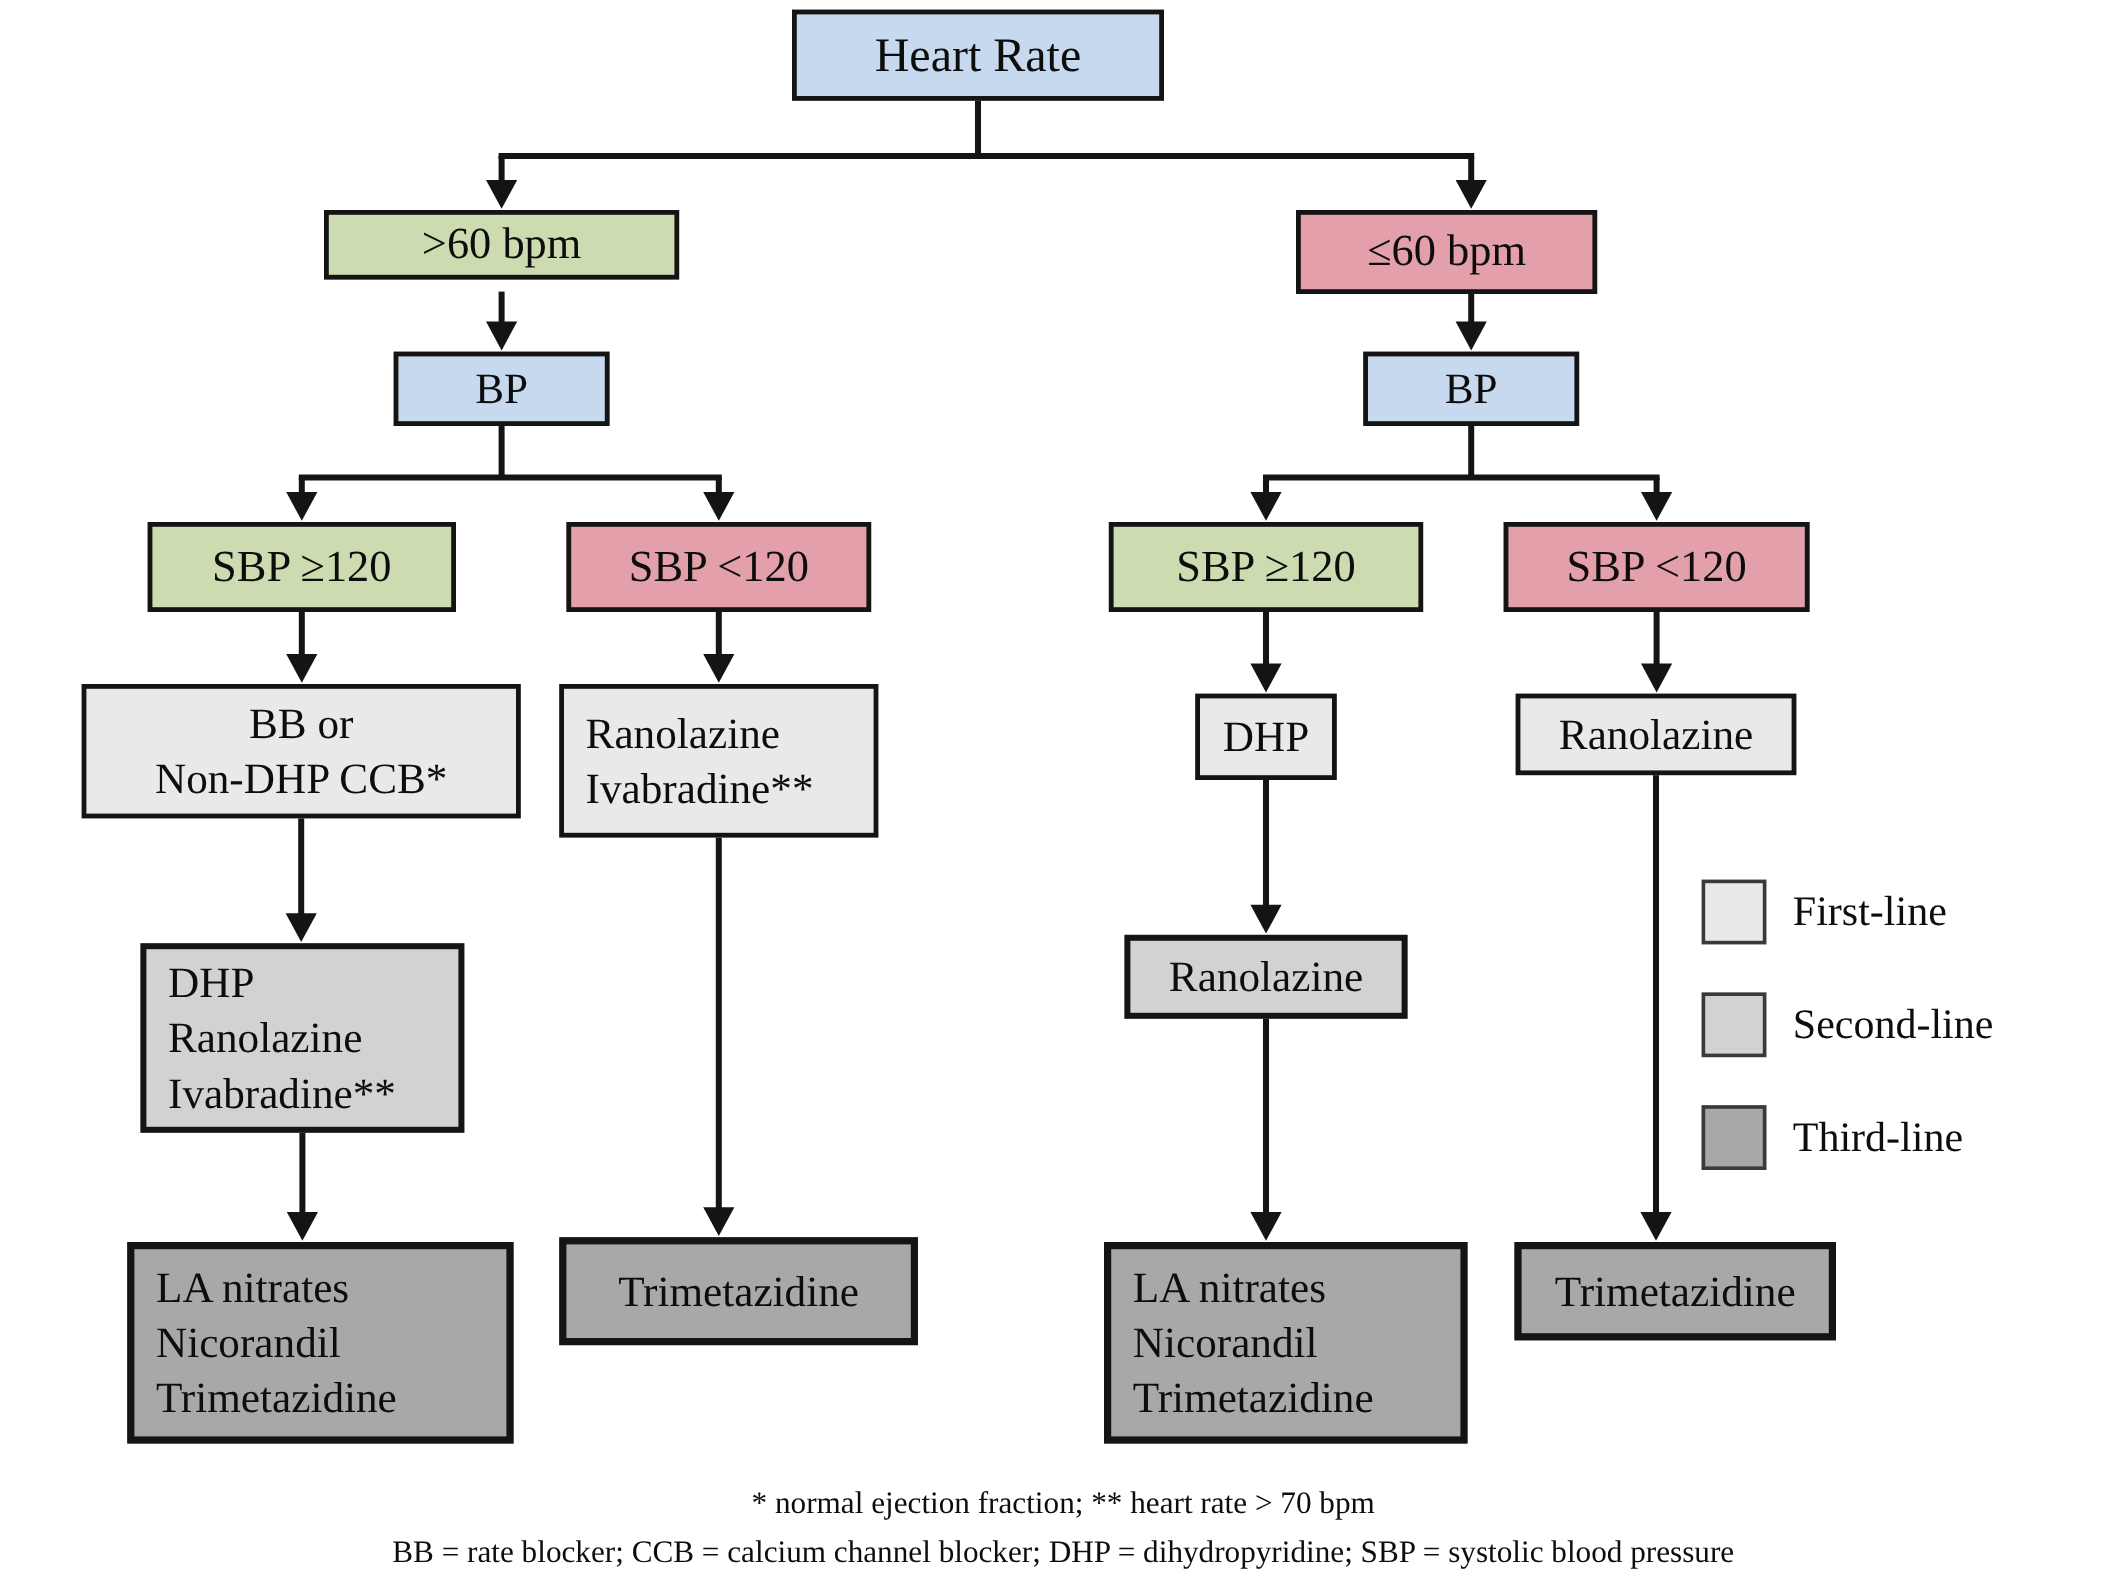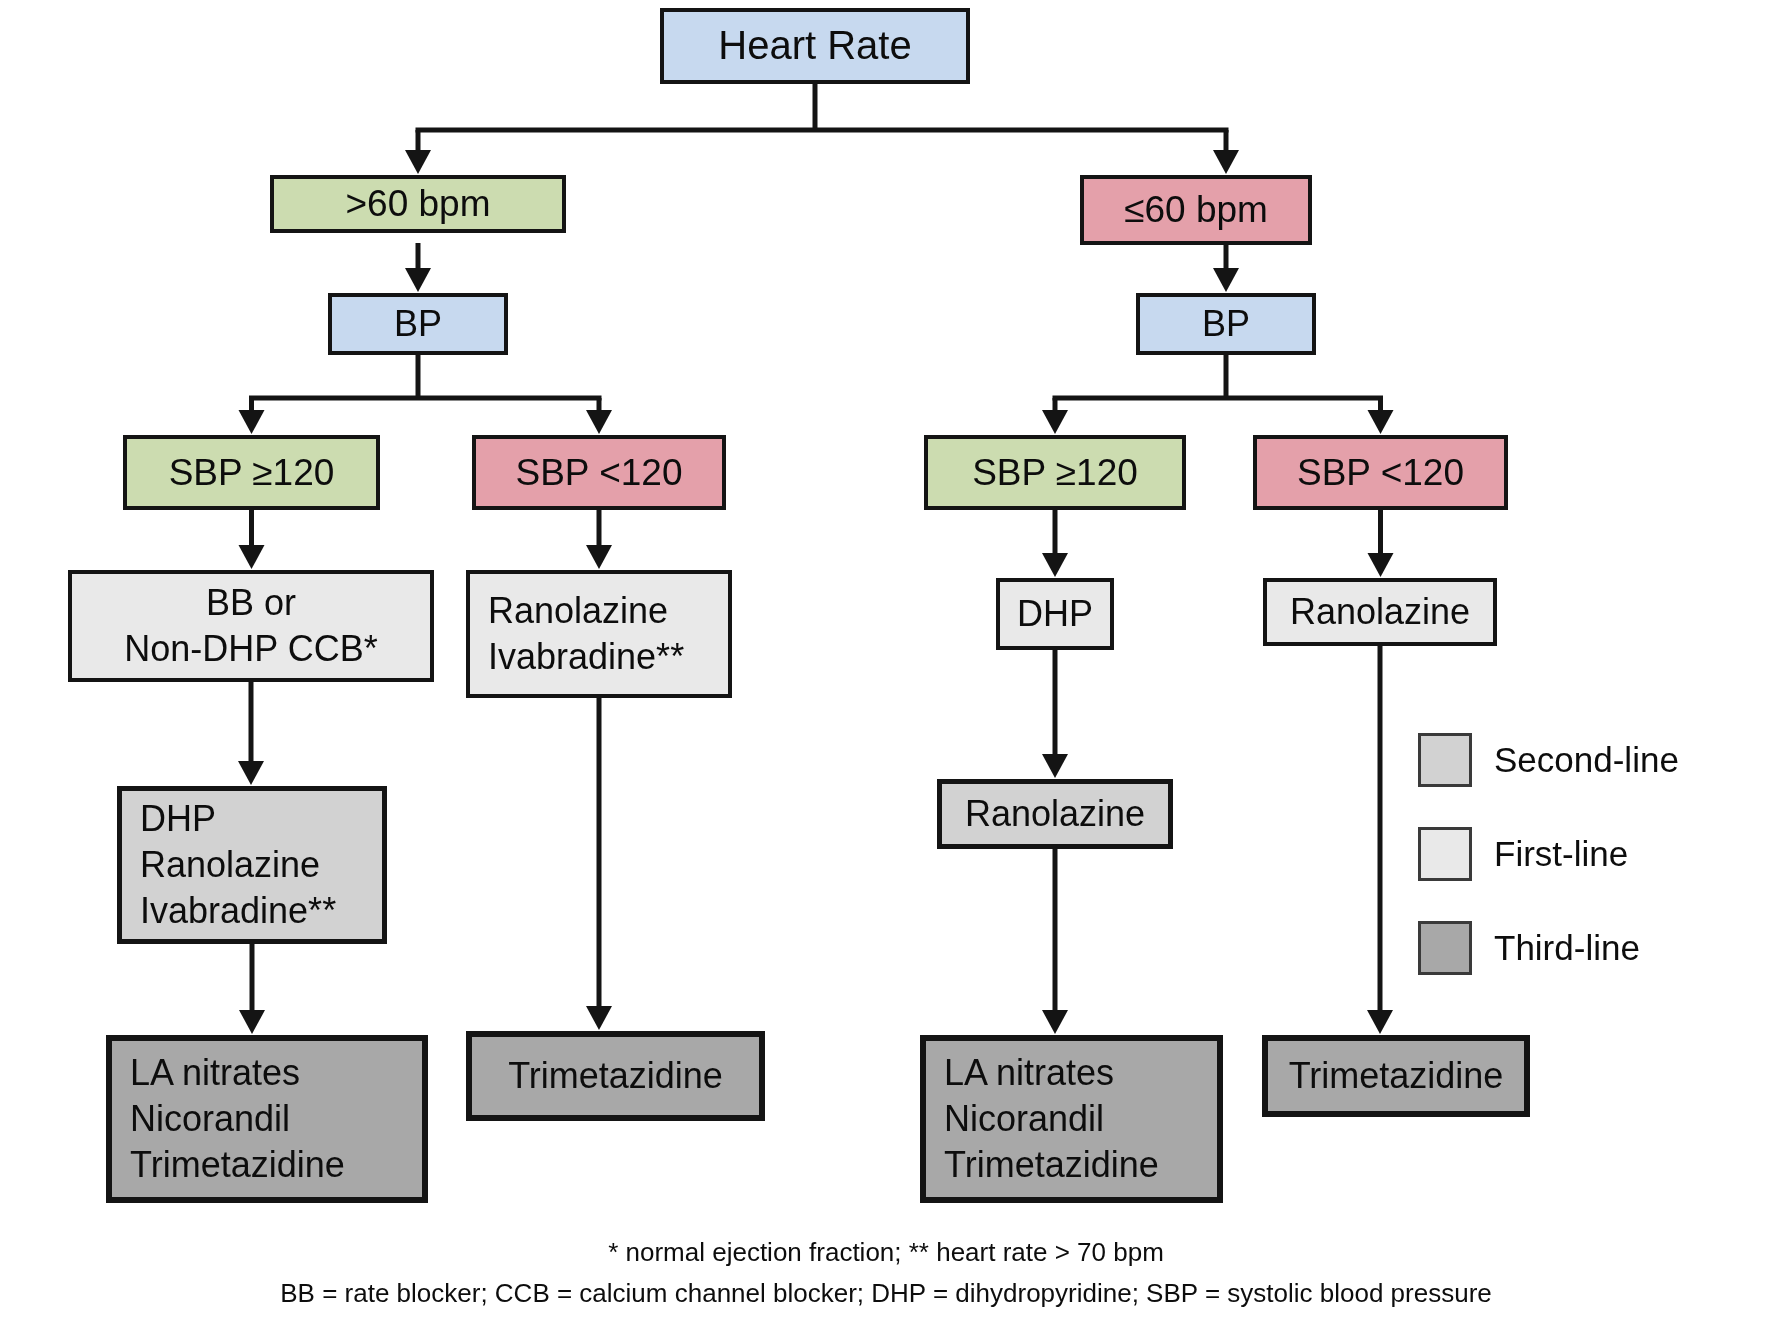--- a/index.html
+++ b/index.html
@@ -1,18 +1,18 @@
 <!DOCTYPE html>
 <html style="--c-blue: #c7d9ef; --c-green: #ccdcb0; --c-pink: #e4a0aa; --c-first: #e9e9e9; --c-second: #d2d2d2; --c-third: #a8a8a8; --c-stroke: #141414;"><head>
 <meta charset="utf-8">
 <style>
   html,body{margin:0;padding:0;background:#ffffff;}
   .canvas{
     position:relative;width:1772px;height:1321px;background:#ffffff;
-    font-family:Liberation Sans, sans-serif;overflow:hidden;
+    font-family:Liberation Serif, serif;overflow:hidden;
   }
   #edges{position:absolute;left:0;top:0;width:1772px;height:1321px;}
   #nodes{position:absolute;left:0;top:0;width:1772px;height:1321px;}
   .node{
     position:absolute;box-sizing:border-box;
     border:4px solid #141414;
     display:flex;flex-direction:column;justify-content:center;align-items:center;
     color:#0d0d0d;font-size:36px;line-height:1.28;text-align:center;
   }
   .node.left{align-items:flex-start;text-align:left;padding-left:18px;}
@@ -80,21 +80,21 @@
       <line x1="1380.5" y1="398" x2="1380.5" y2="423" stroke="#141414" stroke-width="5"></line>
       <polygon points="1367.5,410 1393.5,410 1380.5,434" fill="#141414"></polygon>
     </svg>
   <div id="nodes">
       <div class="node tier-blue" style="left: 660px; top: 8px; width: 310px; height: 76px; font-size: 40px;">
         <div>Heart Rate</div>
       </div>
       <div class="node tier-green" style="left: 270px; top: 175px; width: 296px; height: 58px; font-size: 37px;">
         <div>&gt;60 bpm</div>
       </div>
-      <div class="node tier-pink" style="left: 1080px; top: 175px; width: 232px; height: 70px; font-size: 37px; align-items: center;">
+      <div class="node tier-pink" style="left: 1080px; top: 175px; width: 251px; height: 70px; font-size: 37px; align-items: center;">
         <div>≤60 bpm</div>
       </div>
       <div class="node tier-blue" style="left: 328px; top: 293px; width: 180px; height: 62px; font-size: 36px;">
         <div>BP</div>
       </div>
       <div class="node tier-blue" style="left: 1136px; top: 293px; width: 180px; height: 62px; font-size: 36px;">
         <div>BP</div>
       </div>
       <div class="node tier-green" style="left: 123px; top: 435px; width: 257px; height: 75px; font-size: 37px;">
         <div>SBP ≥120</div>
@@ -143,26 +143,26 @@
         <div>Nicorandil</div>
         <div>Trimetazidine</div>
       </div>
       <div class="node tier-third" style="left: 1246px; top: 1035px; width: 268px; height: 82px; font-size: 36px;">
         <div>Trimetazidine</div>
       </div>
     </div>
 
   <div class="legend">
     <div class="legend-row">
+      <span class="legend-swatch sw-first"></span>
+      <span class="legend-label">First-line</span>
+    </div>
+    <div class="legend-row">
       <span class="legend-swatch sw-second"></span>
       <span class="legend-label">Second-line</span>
-    </div>
-    <div class="legend-row">
-      <span class="legend-swatch sw-first"></span>
-      <span class="legend-label">First-line</span>
     </div>
     <div class="legend-row">
       <span class="legend-swatch sw-third"></span>
       <span class="legend-label">Third-line</span>
     </div>
   </div>
 
   <div class="footnotes">
     <div class="fn">* normal ejection fraction; ** heart rate &gt; 70 bpm</div>
     <div class="fn">BB = rate blocker; CCB = calcium channel blocker; DHP = dihydropyridine; SBP = systolic blood pressure</div>

